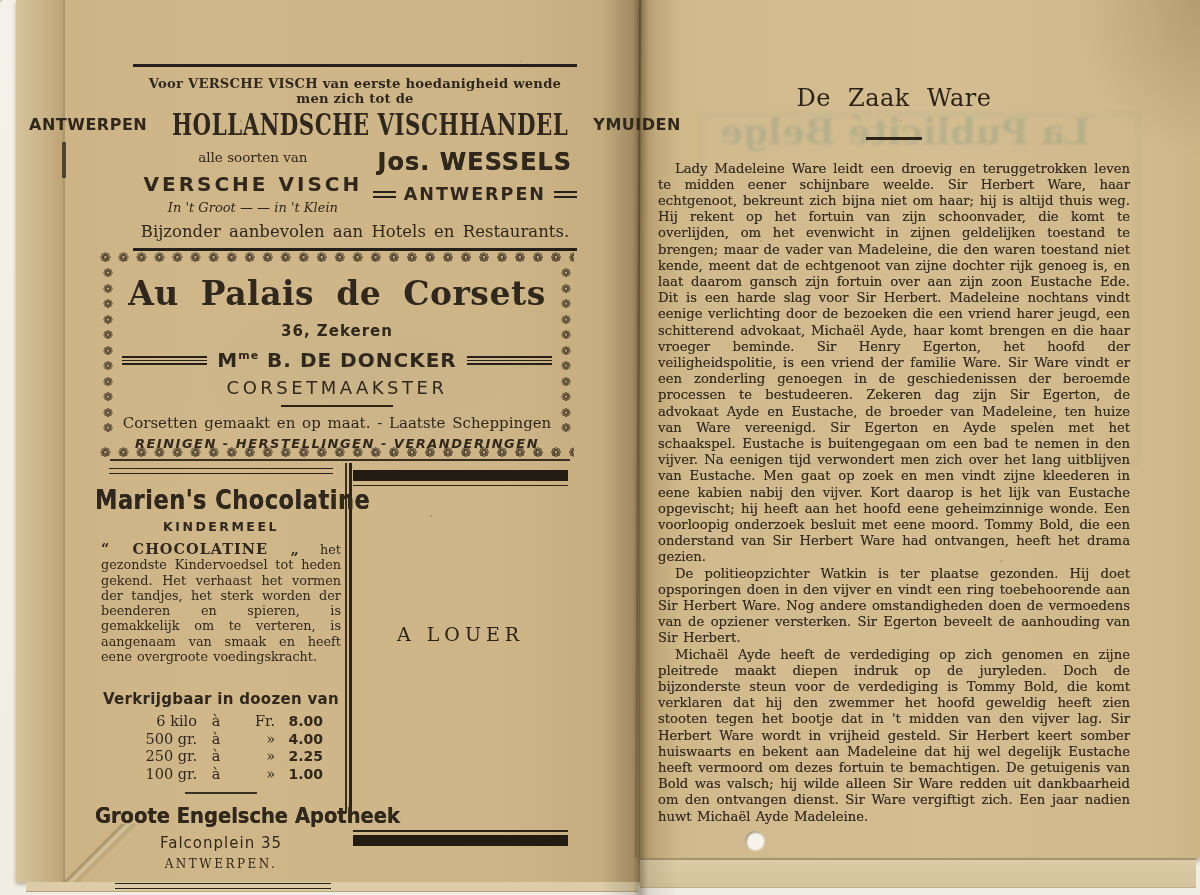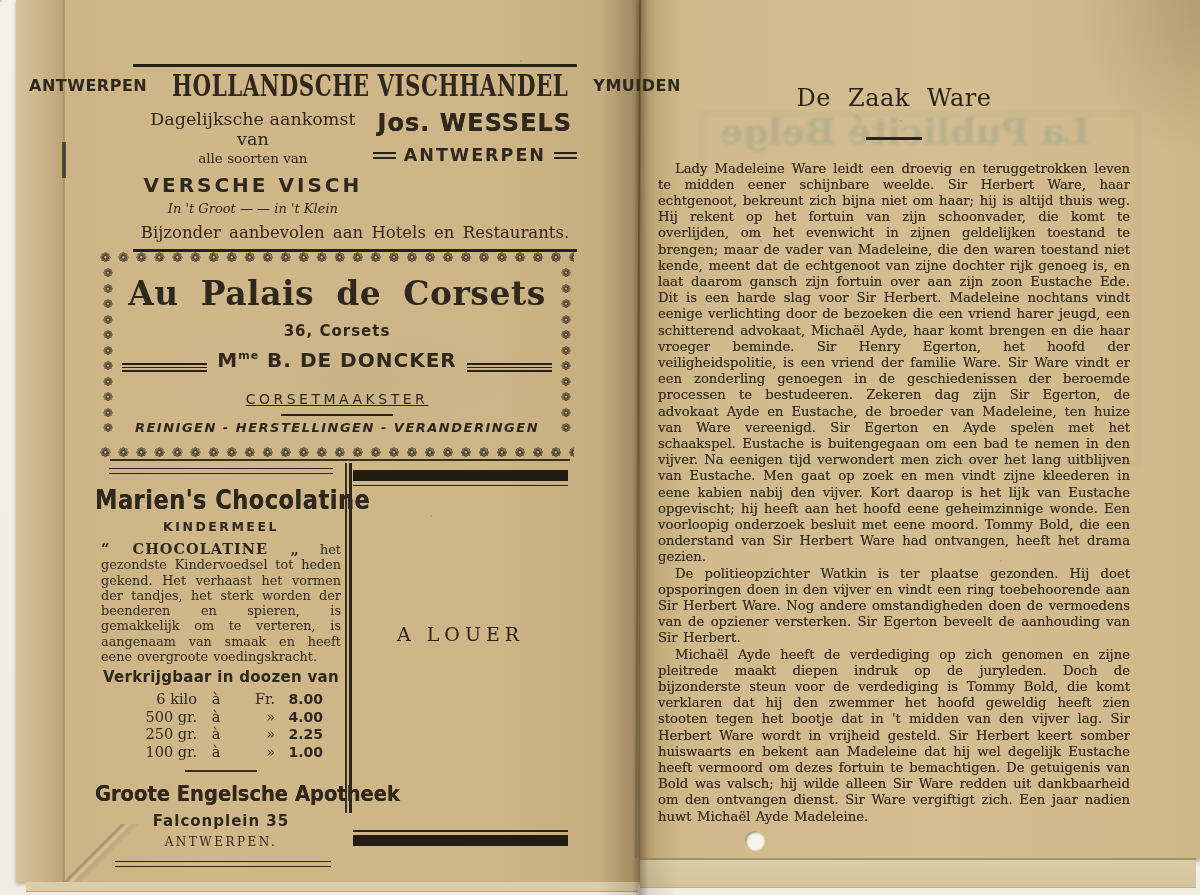--- a/index.html
+++ b/index.html
@@ -81,53 +81,53 @@
   .ros-top{top:0;}
   .ros-bottom{bottom:0;}
   .ros-col{position:absolute;top:15px;bottom:15px;width:16px;font-size:12px;line-height:15.5px;
     color:#2b2316;white-space:pre-line;text-align:center;}
   .ros-left{left:0;}
   .ros-right{right:0;}
   .corset-inner{position:absolute;left:22px;right:22px;top:14px;bottom:14px;text-align:center;}
   .corset-title{font-family:"DejaVu Serif",serif;font-weight:bold;font-size:33px;margin-top:9px;
     word-spacing:10px;letter-spacing:.5px;white-space:nowrap;}
   .corset-addr{font-weight:bold;font-size:15px;letter-spacing:1px;margin-top:9px;}
-  .owner-row{display:flex;align-items:flex-end;justify-content:center;gap:10px;margin-top:8px;}
+  .owner-row{display:flex;align-items:center;justify-content:center;gap:10px;margin-top:8px;}
   .tri-rule{width:88px;height:9px;
     background:linear-gradient(#26201a 0 1.6px,transparent 1.6px 3.6px,#26201a 3.6px 5.2px,transparent 5.2px 7.2px,#26201a 7.2px 9px);}
   .owner-name{font-weight:bold;font-size:20px;letter-spacing:1px;white-space:nowrap;}
   .owner-name sup{font-size:11px;}
-  .corset-role{font-size:14px;letter-spacing:3.5px;margin-top:19px;text-decoration:underline;}
+  .corset-role{font-size:18px;letter-spacing:3.5px;margin-top:5px;}
   .corset-div{width:112px;height:2px;background:#2b2316;margin:7px auto 0;}
   .corset-l1{font-family:"DejaVu Serif",serif;font-size:15px;margin-top:7px;word-spacing:2px;white-space:nowrap;}
   .corset-l2{font-style:italic;font-weight:bold;font-size:13px;letter-spacing:1.5px;margin-top:4px;white-space:nowrap;}
 
   .thin-rule-full{position:absolute;left:110px;top:459px;width:460px;height:1.6px;background:#3a3022;}
   .v-divider{position:absolute;left:345px;top:463px;width:7px;height:350px;
     background:linear-gradient(to right,#3a3022 0 1.5px,transparent 1.5px 4px,#2c2418 4px 6.5px);}
 
   
   .marien{position:absolute;left:95px;top:466px;width:252px;text-align:center;}
   .dbl-thin{height:6px;border-top:1.6px solid #2b2316;border-bottom:1.6px solid #2b2316;box-sizing:border-box;}
   .marien .top-dbl{margin:2px 14px 0 14px;}
   .marien-title{font-family:"DejaVu Sans",sans-serif;font-weight:bold;font-size:22.5px;margin-top:10px;
     display:inline-block;transform:scaleY(1.18);transform-origin:top;white-space:nowrap;letter-spacing:.5px;
     text-shadow:0 0 .5px #2b2316;}
   .marien-sub{font-family:"DejaVu Sans",sans-serif;font-weight:bold;font-size:12.5px;letter-spacing:2.5px;margin-top:9px;}
   .marien-body{text-align:justify;font-size:12.8px;line-height:15.3px;margin:7px 6px 0 6px;word-spacing:1px;}
   .marien-body .lead{font-weight:bold;font-size:14.5px;letter-spacing:1px;}
-  .marien-avail{font-family:"DejaVu Sans",sans-serif;font-weight:bold;font-size:15px;margin-top:4px;letter-spacing:.3px;}
+  .marien-avail{font-family:"DejaVu Sans",sans-serif;font-weight:bold;font-size:15px;margin-top:26px;letter-spacing:.3px;}
   .price-grid{display:grid;grid-template-columns:74px 38px 40px 48px;margin:5px 0 0 28px;
     font-size:14.5px;line-height:17.5px;text-align:right;}
   .price-grid .a{text-align:center;}
   .price-grid .val{font-weight:bold;font-family:"DejaVu Sans",sans-serif;font-size:14px;}
   .marien-div{width:72px;height:1.5px;background:#3a3022;margin:9px auto 0;}
   .marien-pharm{font-family:"DejaVu Sans",sans-serif;font-weight:bold;font-size:19.5px;margin-top:10px;
     display:inline-block;transform:scaleY(1.1);white-space:nowrap;text-shadow:0 0 .5px #2b2316;}
-  .marien-addr{font-family:"DejaVu Sans",sans-serif;font-weight:bold;font-size:15px;letter-spacing:1px;margin-top:7px;}
+  .marien-addr{font-family:"DejaVu Sans",sans-serif;font-weight:normal;font-size:15px;letter-spacing:1px;margin-top:7px;}
   .marien-city{font-size:12px;letter-spacing:2.5px;margin-top:5px;}
   .marien .bot-dbl{margin:12px 16px 0 20px;}
 
   
   .alouer{position:absolute;left:353px;top:470px;width:215px;height:376px;}
   .alouer .bar{height:11px;background:#221c12;}
   .alouer .thin{height:1.6px;background:#2b2316;margin-top:3.5px;}
   .alouer .thin-b{height:1.6px;background:#2b2316;margin-bottom:3.5px;}
   .alouer-label{position:absolute;left:0;right:0;top:153px;text-align:center;
     font-size:19px;letter-spacing:5px;color:#2b2316;}
@@ -162,28 +162,28 @@
   <div class="edge-mark"></div>
   <div class="dogear"></div>
   <div class="specks"></div>
 
   <div class="ghost-box"></div>
   <div class="ghost-title">La Publicité Belge</div>
   <div class="ghost-smudge"></div>
 
   <div class="fish ink">
     <div class="top-rule"></div>
+    <div class="fish-l1">Voor VERSCHE VISCH van eerste hoedanigheid wende men zich tot de</div>
     <div class="fish-l2">
       <span class="fish-city">ANTWERPEN</span>
       <span class="fish-main">HOLLANDSCHE VISCHHANDEL</span>
       <span class="fish-city">YMUIDEN</span>
     </div>
     <div class="fish-cols">
       <div class="fish-col-l">
-        <div class="fc-l1">Dagelijksche aankomst van</div>
         <div class="fc-l2">alle soorten van</div>
         <div class="fc-l3">VERSCHE VISCH</div>
         <div class="fc-l4">
           <span>In 't Groot</span>
           <span>— —</span>
           <span>in 't Klein</span>
         </div>
       </div>
       <div class="fish-col-r">
         <div class="fc-name">Jos. WESSELS</div>
@@ -218,28 +218,29 @@
 ❁
 ❁
 ❁
 ❁
 ❁
 ❁
 ❁
 ❁</div>
     <div class="corset-inner">
       <div class="corset-title">Au Palais de Corsets</div>
-      <div class="corset-addr">36, Corsets</div>
+      <div class="corset-addr">36, Zekeren</div>
       <div class="owner-row">
         <span class="tri-rule"></span>
         <span class="owner-name"><span>M</span><sup>me</sup><span> B. DE DONCKER</span></span>
         <span class="tri-rule"></span>
       </div>
       <div class="corset-role">CORSETMAAKSTER</div>
       <div class="corset-div"></div>
+      <div class="corset-l1">Corsetten gemaakt en op maat. - Laatste Scheppingen</div>
       <div class="corset-l2">REINIGEN - HERSTELLINGEN - VERANDERINGEN</div>
     </div>
   </div>
 
   <div class="thin-rule-full"></div>
   <div class="v-divider"></div>
 
   <div class="marien ink">
     <div class="dbl-thin top-dbl"></div>
     <div><span class="marien-title">Marien's Chocolatine</span></div>

